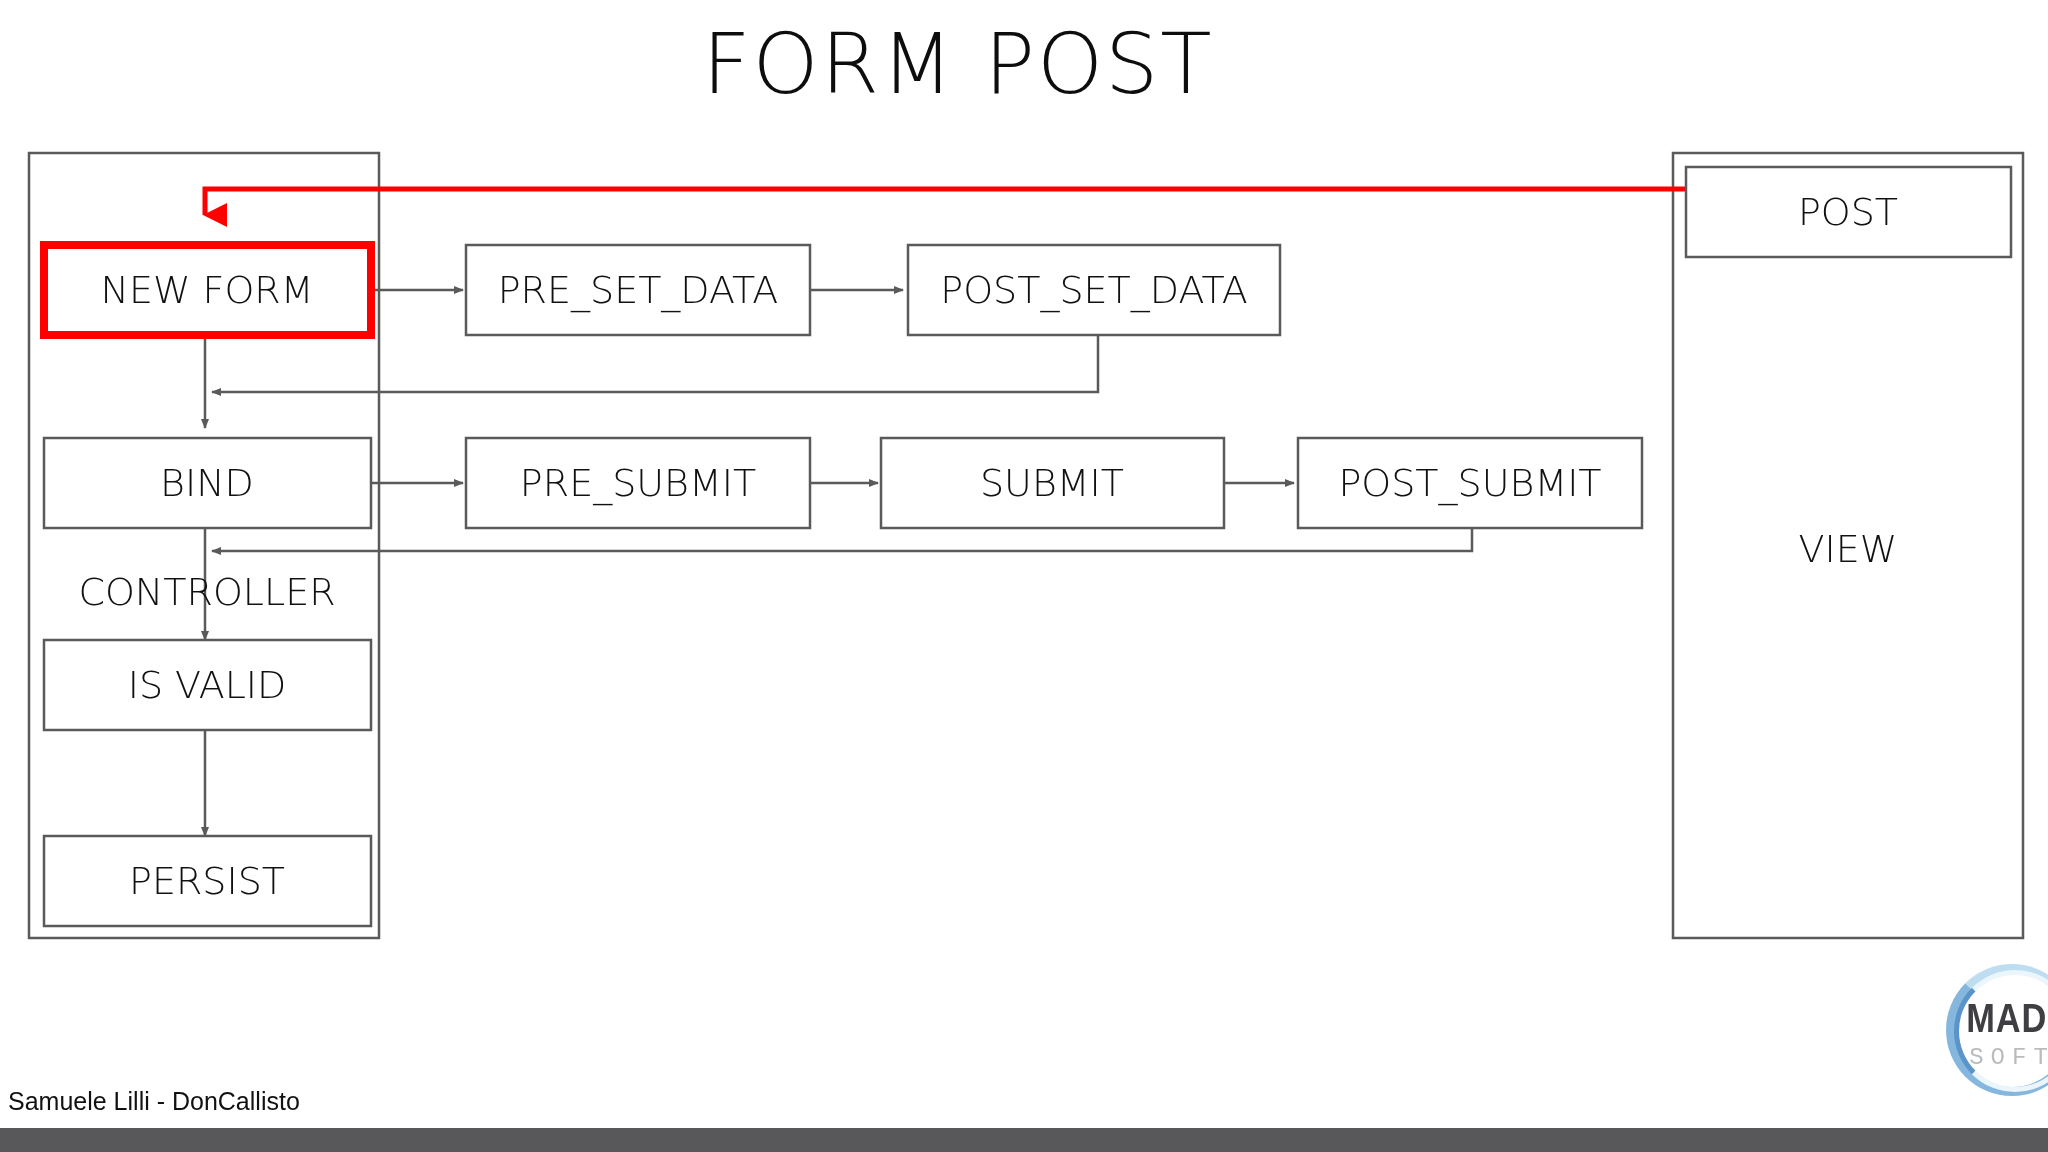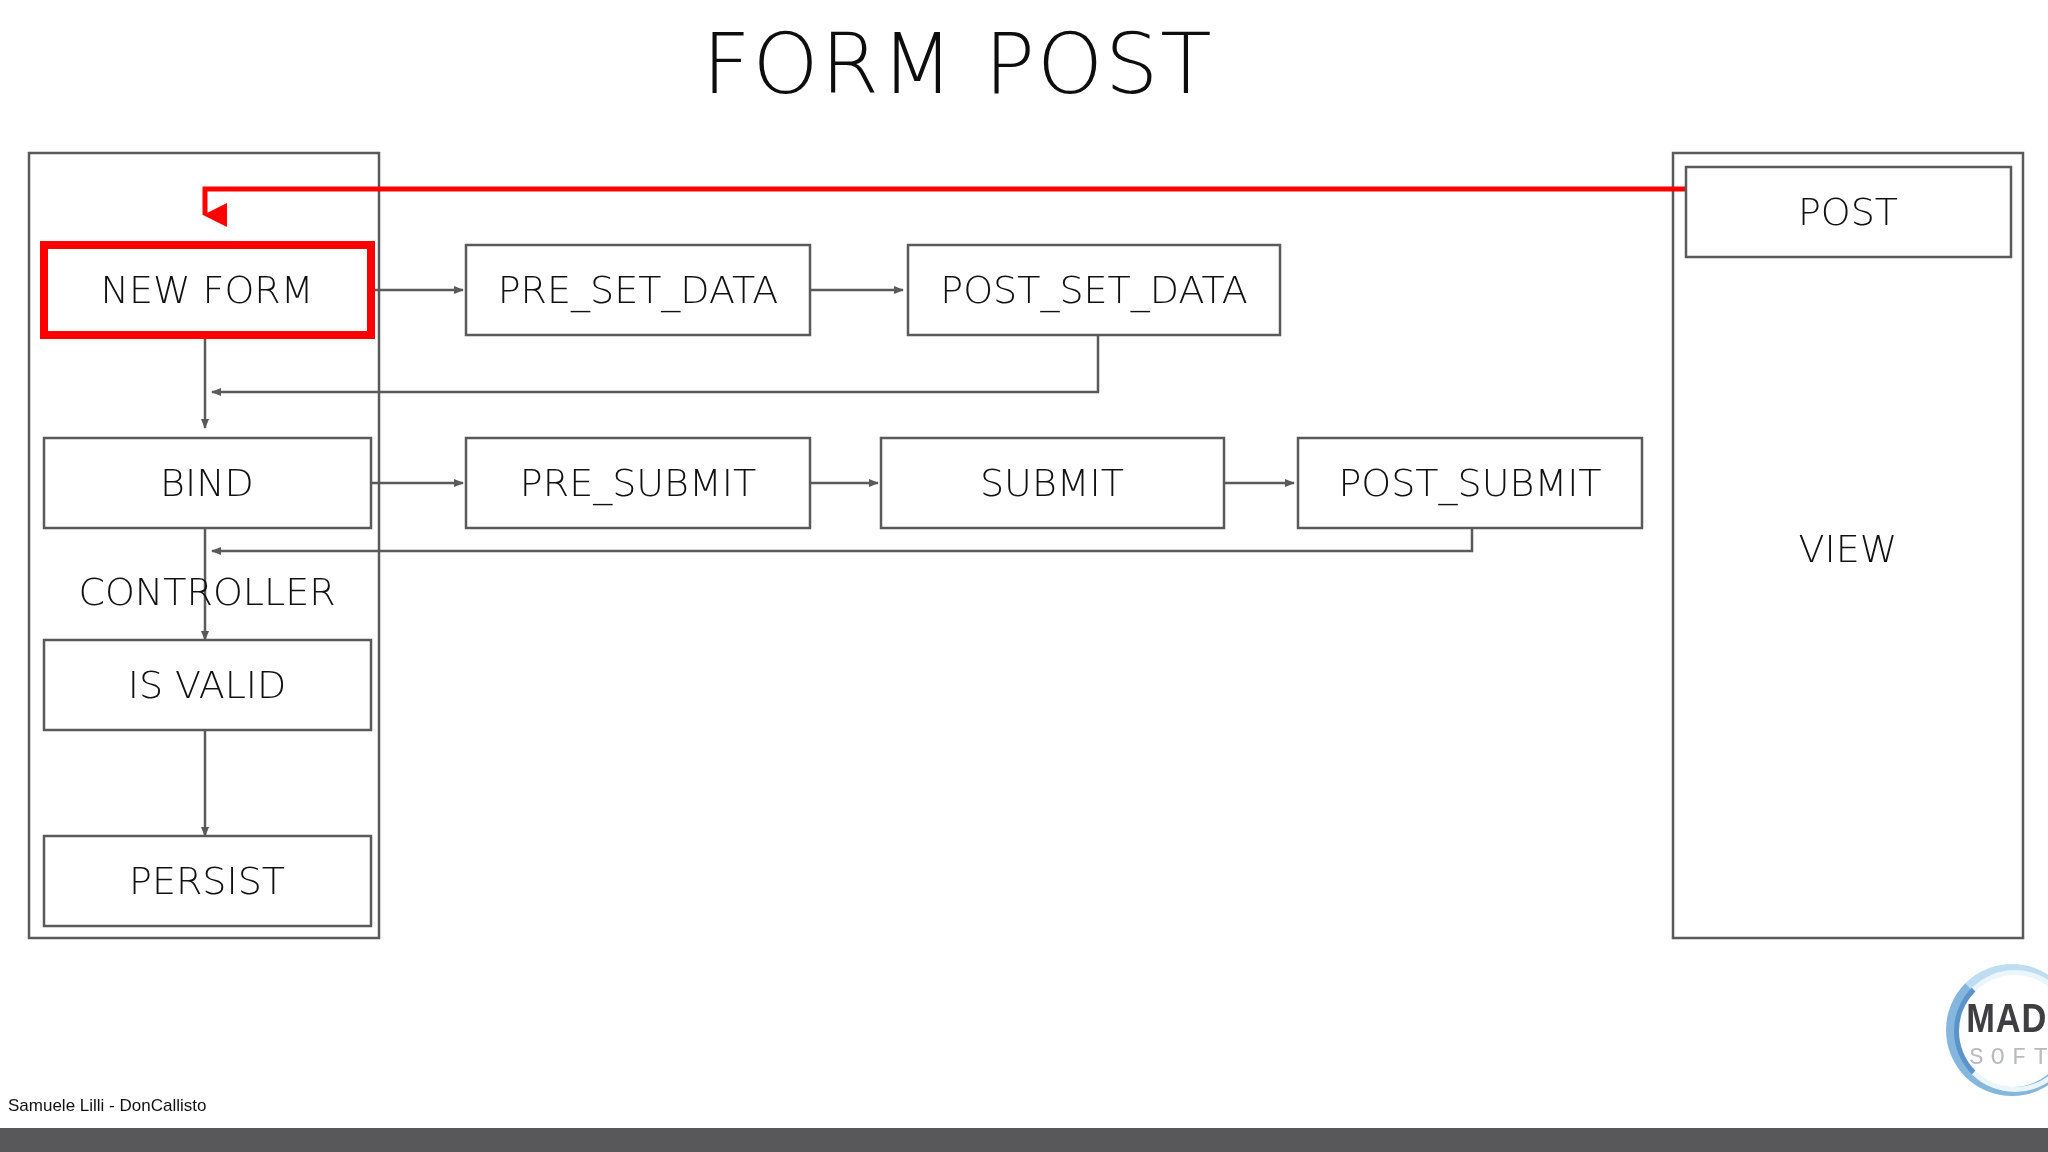--- a/index.html
+++ b/index.html
@@ -82,21 +82,21 @@
   .red-line {
     stroke: #ff0000;
     stroke-width: 5;
     fill: none;
   }
   #footer-credit {
     position: absolute;
     left: 8px;
     bottom: 36px;
     font-family: "Liberation Sans", sans-serif;
-    font-size: 17px;
+    font-size: 25px;
     color: #111111;
     white-space: nowrap;
   }
   #footer-bar {
     position: absolute;
     left: 0;
     bottom: 0;
     width: 2048px;
     height: 24px;
     background: #58585a;

